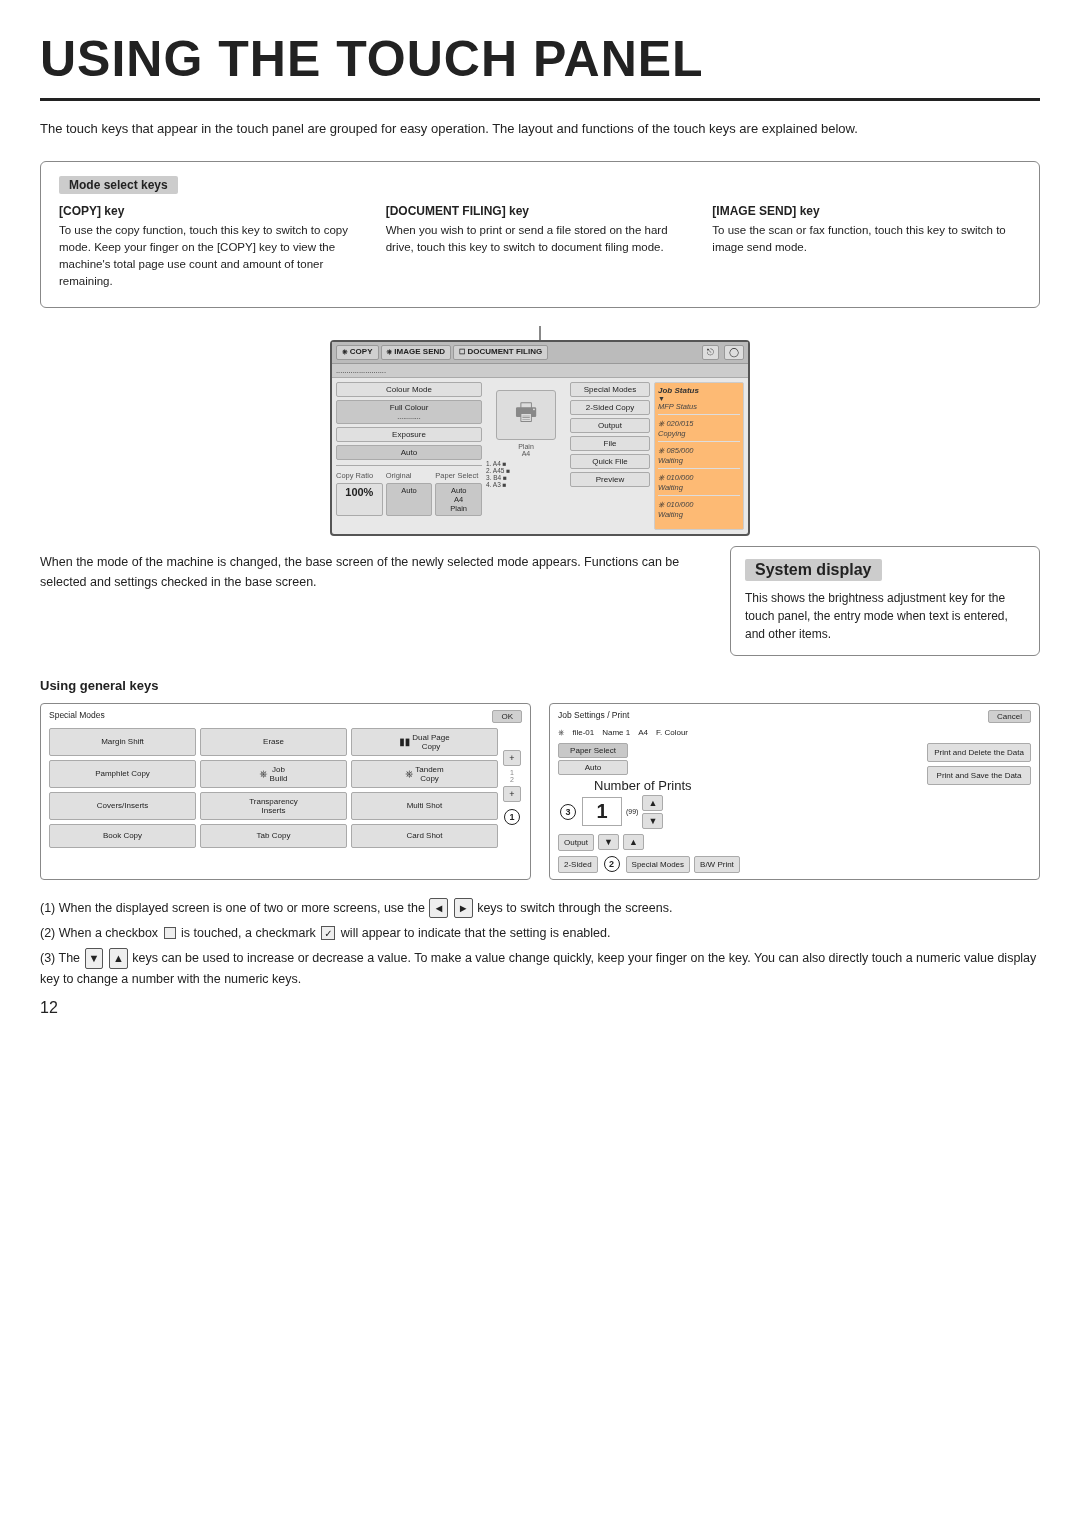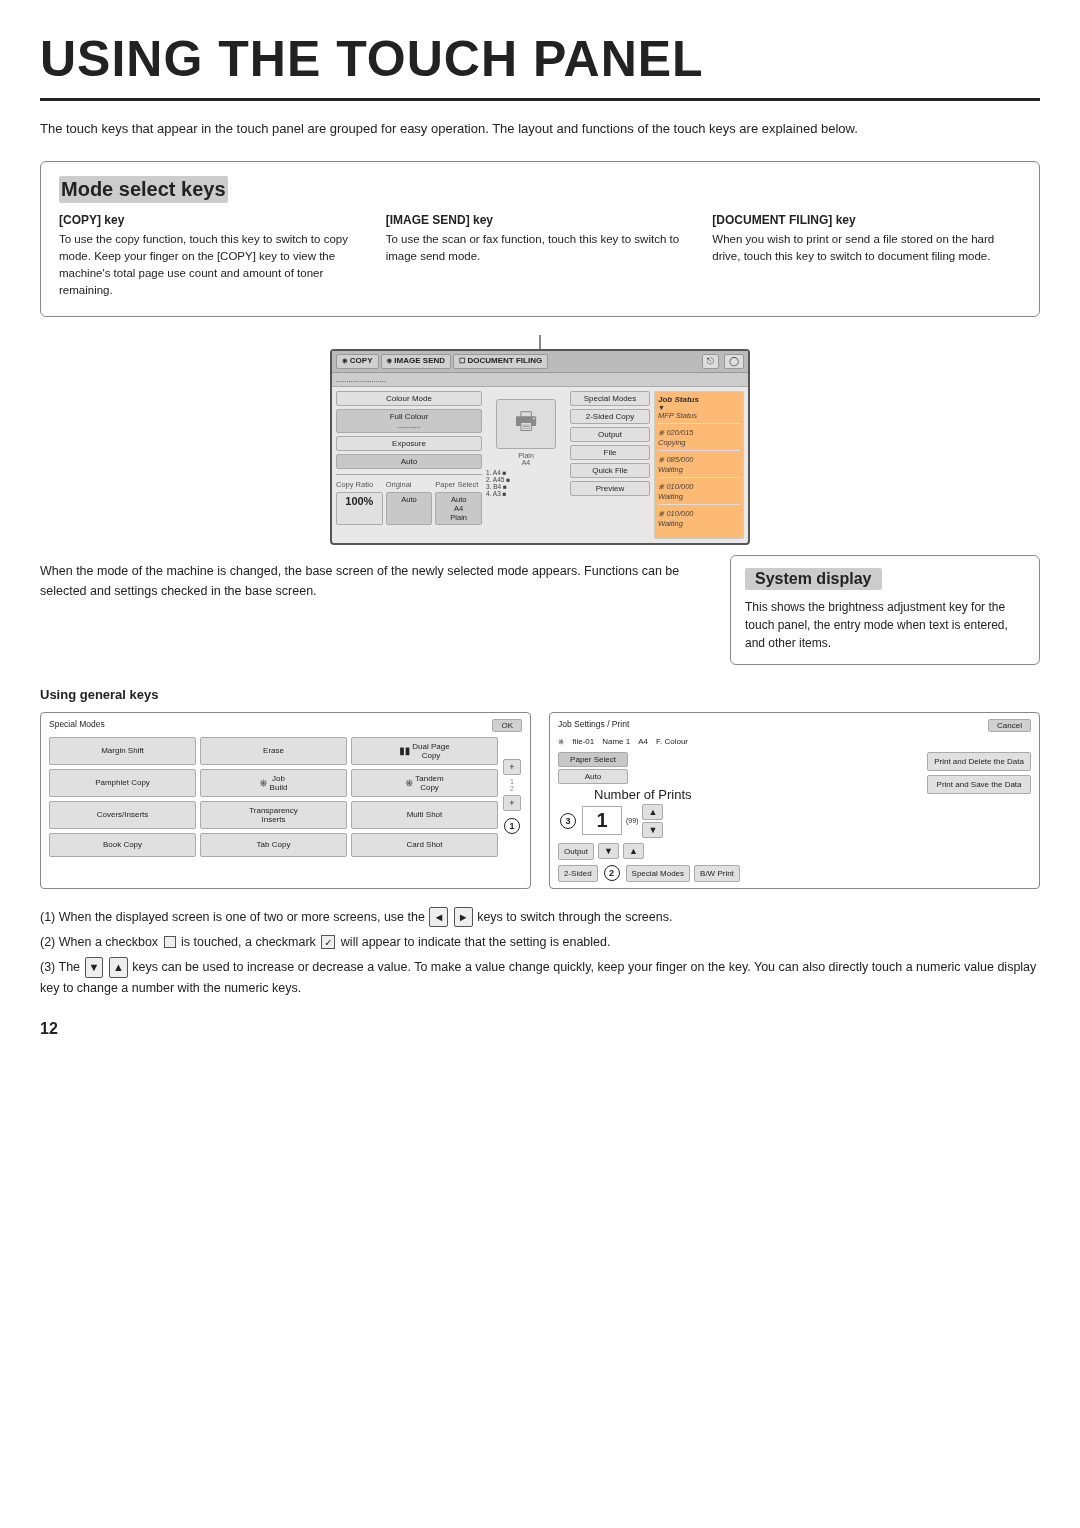--- a/index.html
+++ b/index.html
@@ -27,25 +27,25 @@
       margin-bottom: 22px;
     }
     
     .section-box {
       border: 1.5px solid #888;
       border-radius: 6px;
       padding: 14px 18px 16px 18px;
       margin-bottom: 18px;
     }
     .section-box h2 {
-      font-size: 20px;
+      font-size: 12px;
       font-weight: 700;
       background: #ccc;
       display: inline-block;
-      padding: 2px 2px;
+      padding: 2px 10px;
       margin-bottom: 10px;
       border-radius: 2px;
     }
     .keys-grid {
       display: grid;
       grid-template-columns: 1fr 1fr 1fr;
       gap: 0 18px;
     }
     .key-col h3 {
       font-size: 12px;
@@ -353,22 +353,22 @@
     .footnotes {
       margin-top: 18px;
       font-size: 12.5px;
       line-height: 1.7;
     }
     .footnotes p { margin-bottom: 4px; }
 
     
     .page-num {
       font-size: 16px;
-      font-weight: bold;
-      margin-top: 20px;
+      font-weight: normal;
+      margin-top: 8px;
     }
 
     .diagram-wrapper {
       display: flex;
       flex-direction: column;
       align-items: center;
       margin-bottom: 10px;
     }
 
     .tp-separator {
@@ -416,26 +416,26 @@
 <p class="intro-text">The touch keys that appear in the touch panel are grouped for easy operation. The layout and functions of the touch keys are explained below.</p>
 
 <div class="section-box">
   <h2>Mode select keys</h2>
   <div class="keys-grid">
     <div class="key-col">
       <h3>[COPY] key</h3>
       <p>To use the copy function, touch this key to switch to copy mode. Keep your finger on the [COPY] key to view the machine's total page use count and amount of toner remaining.</p>
     </div>
     <div class="key-col">
+      <h3>[DOCUMENT FILING] key</h3>
+      <p>When you wish to print or send a file stored on the hard drive, touch this key to switch to document filing mode.</p>
+    </div>
+    <div class="key-col">
       <h3>[IMAGE SEND] key</h3>
       <p>To use the scan or fax function, touch this key to switch to image send mode.</p>
-    </div>
-    <div class="key-col">
-      <h3>[DOCUMENT FILING] key</h3>
-      <p>When you wish to print or send a file stored on the hard drive, touch this key to switch to document filing mode.</p>
     </div>
   </div>
 </div>
 
 <div class="diagram-wrapper">
   <div style="width:100%; display:flex; gap:20px; align-items:flex-start;">
     <div style="flex:1; display:flex; flex-direction:column; align-items:center;">
       <div style="height:14px; width:2px; background:#888; margin:0 auto;"></div>
       <div style="width: 420px;">
         <div class="touch-panel-sim">

